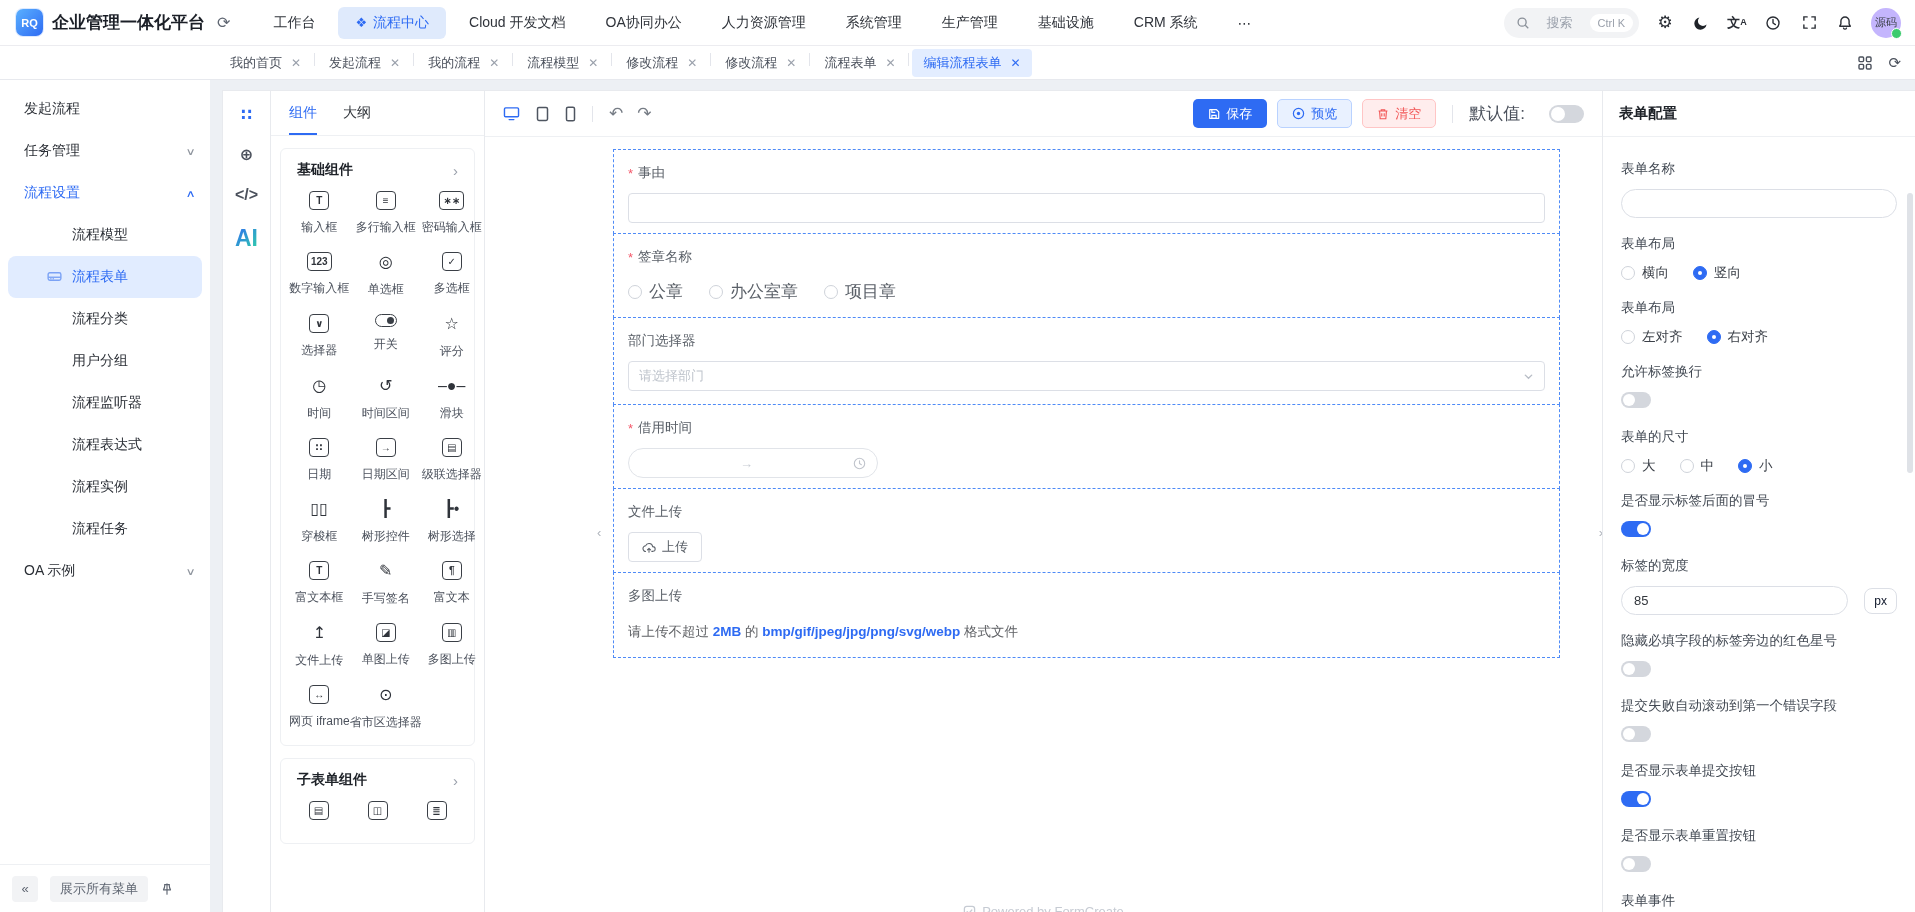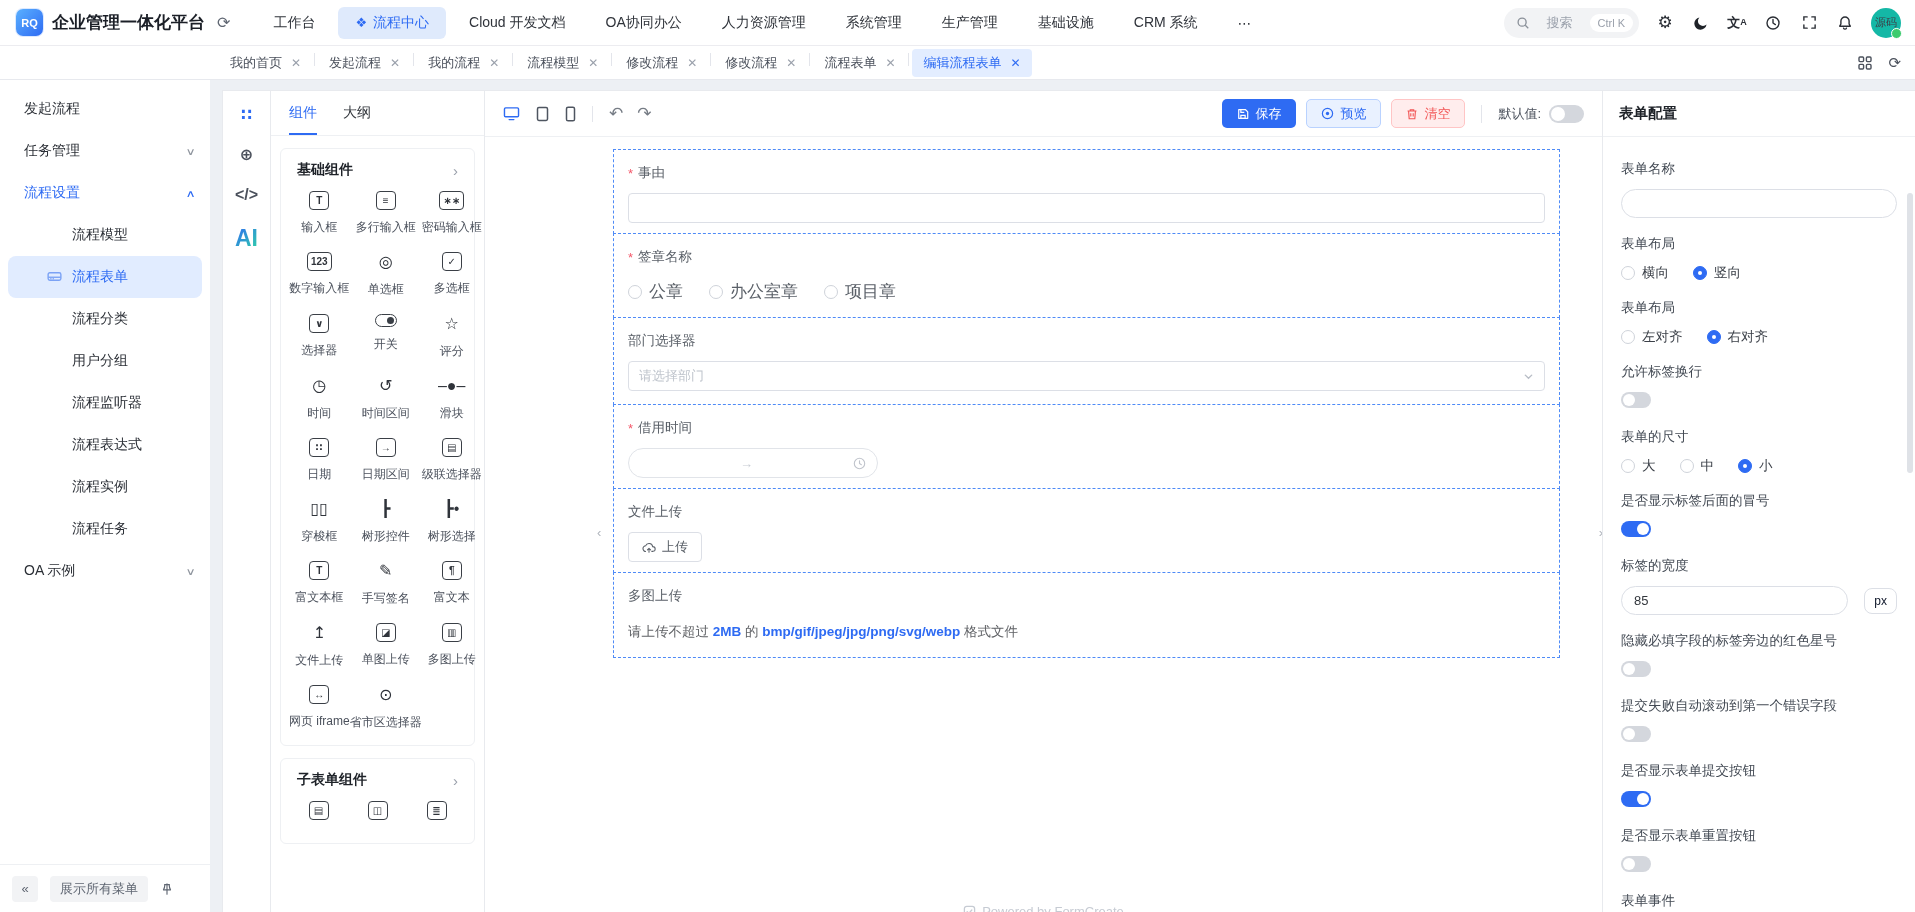--- a/index.html
+++ b/index.html
@@ -21,21 +21,21 @@
   .nav-item{padding:7px 17px;border-radius:6px;color:#2f333a;white-space:nowrap;cursor:pointer;display:flex;align-items:center;gap:6px;font-size:14px;}
   .nav-item .mi{display:none;font-size:13px;}
   .nav-item.active{background:#dfeafc;color:var(--blue);}
   .nav-item.active .mi{display:inline;}
   .nav-right{display:flex;align-items:center;gap:16px;margin-left:12px;}
   .search-pill{display:flex;align-items:center;gap:17px;background:#f2f3f5;border-radius:16px;height:30px;padding:0 6px 0 12px;color:#9aa0ab;font-size:13px;cursor:pointer;}
   .kbd{background:#fff;border-radius:11px;padding:3px 8px;font-size:11px;color:#9aa0ab;}
   .nav-ico{width:20px;height:20px;display:flex;align-items:center;justify-content:center;color:#2b2f36;font-size:17px;cursor:pointer;}
   .translate{font-size:13px;font-weight:600;line-height:1;cursor:pointer;}
   .translate sup{font-size:9px;}
-  .avatar{width:30px;height:30px;border-radius:50%;background:#14b8a6;color:#3c4149;font-size:11px;display:flex;align-items:center;justify-content:center;position:relative;cursor:pointer;flex:none;text-align:center;}
+  .avatar{width:30px;height:30px;border-radius:50%;background:#c4b5fd;color:#3c4149;font-size:11px;display:flex;align-items:center;justify-content:center;position:relative;cursor:pointer;flex:none;text-align:center;}
   .avatar::after{content:"";position:absolute;right:-1px;bottom:-1px;width:9px;height:9px;border-radius:50%;background:#3ccb6e;border:1.5px solid #fff;}
 
   
   .tabbar{height:34px;display:flex;align-items:center;background:#fff;border-bottom:1px solid #e7e9ee;padding-left:216px;flex:none;}
   .tab{display:flex;align-items:center;gap:9px;padding:5px 11px;margin:0 3px;font-size:13px;color:#4b515c;border-radius:4px;cursor:pointer;position:relative;white-space:nowrap;}
   .tab+.tab::before{content:"";position:absolute;left:-4px;top:4px;width:1px;height:13px;background:#e3e5eb;}
   .tab .x{font-size:12px;color:#9aa0ab;line-height:1;}
   .tab.active{background:var(--blue-bg);color:var(--blue);}
   .tab.active .x{color:var(--blue);}
   .tabbar-right{margin-left:auto;display:flex;align-items:center;gap:16px;padding-right:14px;color:#4b515c;}
@@ -92,21 +92,21 @@
   .devices{display:flex;align-items:center;gap:16px;color:#4b515c;}
   .dev{cursor:pointer;}
   .tb-div{width:1px;height:16px;background:#e3e5eb;margin:0 16px;}
   .undo,.redo{font-size:17px;color:#767c85;cursor:pointer;margin-right:14px;}
   .tb-right{margin-left:auto;display:flex;align-items:center;}
   .btn{display:inline-flex;align-items:center;gap:6px;font-size:13px;border-radius:5px;padding:0 14px;height:29px;border:1px solid transparent;cursor:pointer;font-family:inherit;}
   .btn-save{background:var(--blue);color:#fff;}
   .btn-preview{background:#e9f1ff;border-color:#b9d2ff;color:var(--blue);margin-left:10px;}
   .btn-clear{background:#ffeded;border-color:#ffc5c5;color:var(--red);margin-left:10px;}
   .tb-div2{width:1px;height:18px;background:#e3e5eb;margin:0 16px;}
-  .def-label{font-size:13px;color:#4b515c;margin-right:8px;}
+  .def-label{font-size:17px;color:#4b515c;margin-right:24px;}
   .toggle{width:35px;height:18px;border-radius:10px;background:#d4d7dd;position:relative;display:inline-block;cursor:pointer;flex:none;}
   .toggle::after{content:"";position:absolute;left:2px;top:2px;width:14px;height:14px;background:#fff;border-radius:50%;}
   .toggle.on{background:var(--blue);}
   .toggle.on::after{left:auto;right:2px;}
 
   .canvas-body{flex:1;position:relative;padding:13px 42px 0 128px;overflow:hidden;background:#fff;}
   .page{display:flex;flex-direction:column;}
   .field{border:1px dashed #4f8bf7;margin-top:-1px;padding:9px 14px 0;position:relative;background:#fff;}
   .field.h1{min-height:85px;}
   .field.h2{min-height:88px;}

